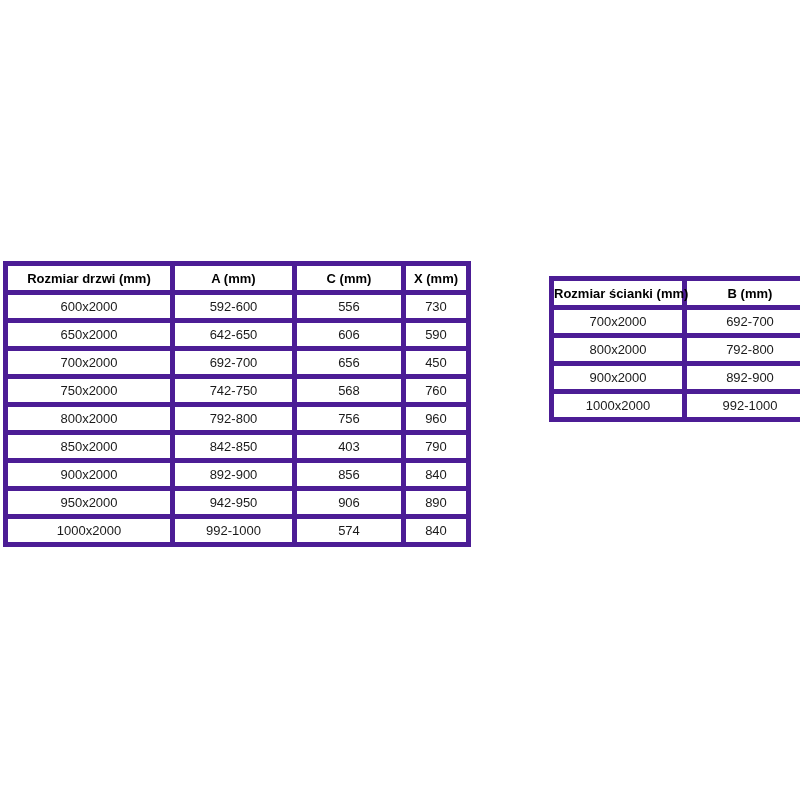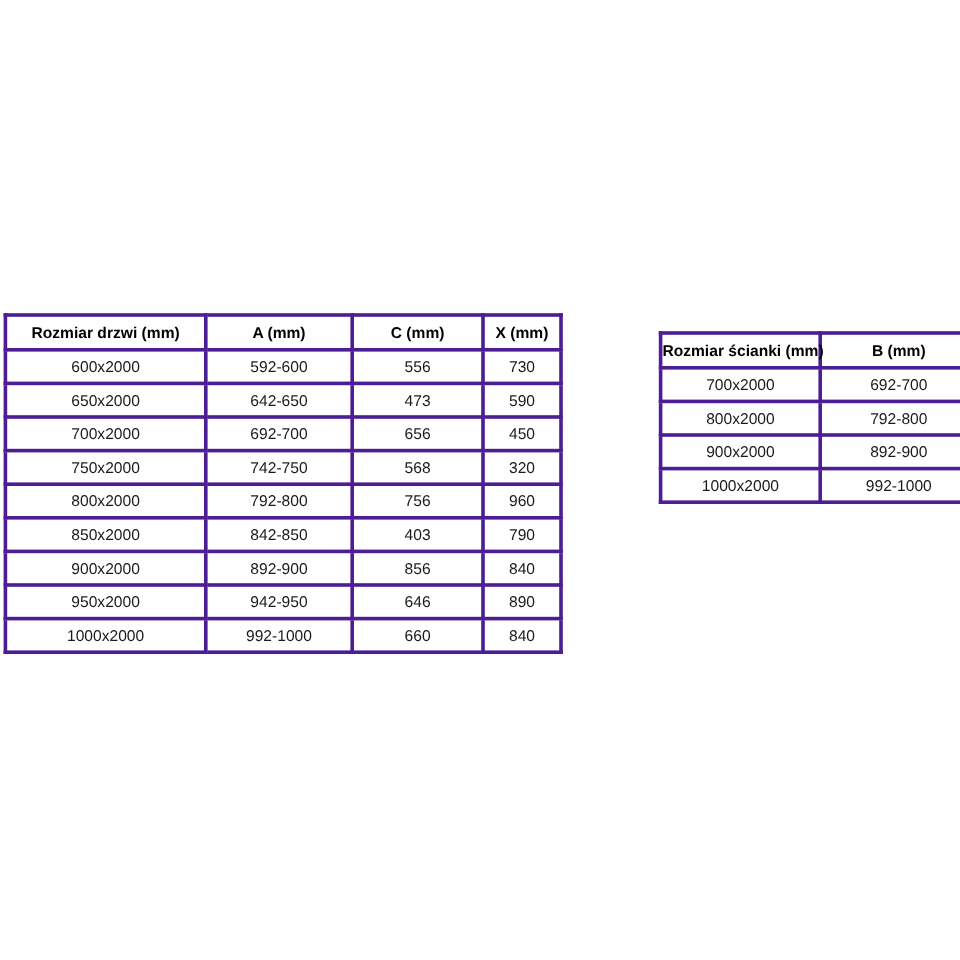--- a/index.html
+++ b/index.html
@@ -15,21 +15,21 @@
     position: relative;
     overflow: hidden;
   }
   table.spec {
     position: absolute;
     border-collapse: collapse;
     table-layout: fixed;
     background: #ffffff;
   }
   table.spec td, table.spec th {
-    border: 3px solid #4c1d95;
+    border: 5px solid #4c1d95;
     text-align: center;
     vertical-align: middle;
     font-size: 13px;
     font-weight: normal;
     padding: 0;
     white-space: nowrap;
     color: #1a1a1a;
   }
   table.spec th {
     font-weight: bold;
@@ -70,34 +70,34 @@
     </tr>
     <tr>
       <td>600x2000</td>
       <td>592-600</td>
       <td>556</td>
       <td>730</td>
     </tr>
     <tr>
       <td>650x2000</td>
       <td>642-650</td>
-      <td>473</td>
+      <td>606</td>
       <td>590</td>
     </tr>
     <tr>
       <td>700x2000</td>
       <td>692-700</td>
       <td>656</td>
       <td>450</td>
     </tr>
     <tr>
       <td>750x2000</td>
       <td>742-750</td>
       <td>568</td>
-      <td>320</td>
+      <td>760</td>
     </tr>
     <tr>
       <td>800x2000</td>
       <td>792-800</td>
       <td>756</td>
       <td>960</td>
     </tr>
     <tr>
       <td>850x2000</td>
       <td>842-850</td>
@@ -106,27 +106,27 @@
     </tr>
     <tr>
       <td>900x2000</td>
       <td>892-900</td>
       <td>856</td>
       <td>840</td>
     </tr>
     <tr>
       <td>950x2000</td>
       <td>942-950</td>
-      <td>646</td>
+      <td>906</td>
       <td>890</td>
     </tr>
     <tr>
       <td>1000x2000</td>
       <td>992-1000</td>
-      <td>660</td>
+      <td>574</td>
       <td>840</td>
     </tr>
   </tbody>
 </table>
 
 <table class="spec" id="wall-table">
   <colgroup>
     <col style="width:133px">
       <col style="width:131px">
   </colgroup>

